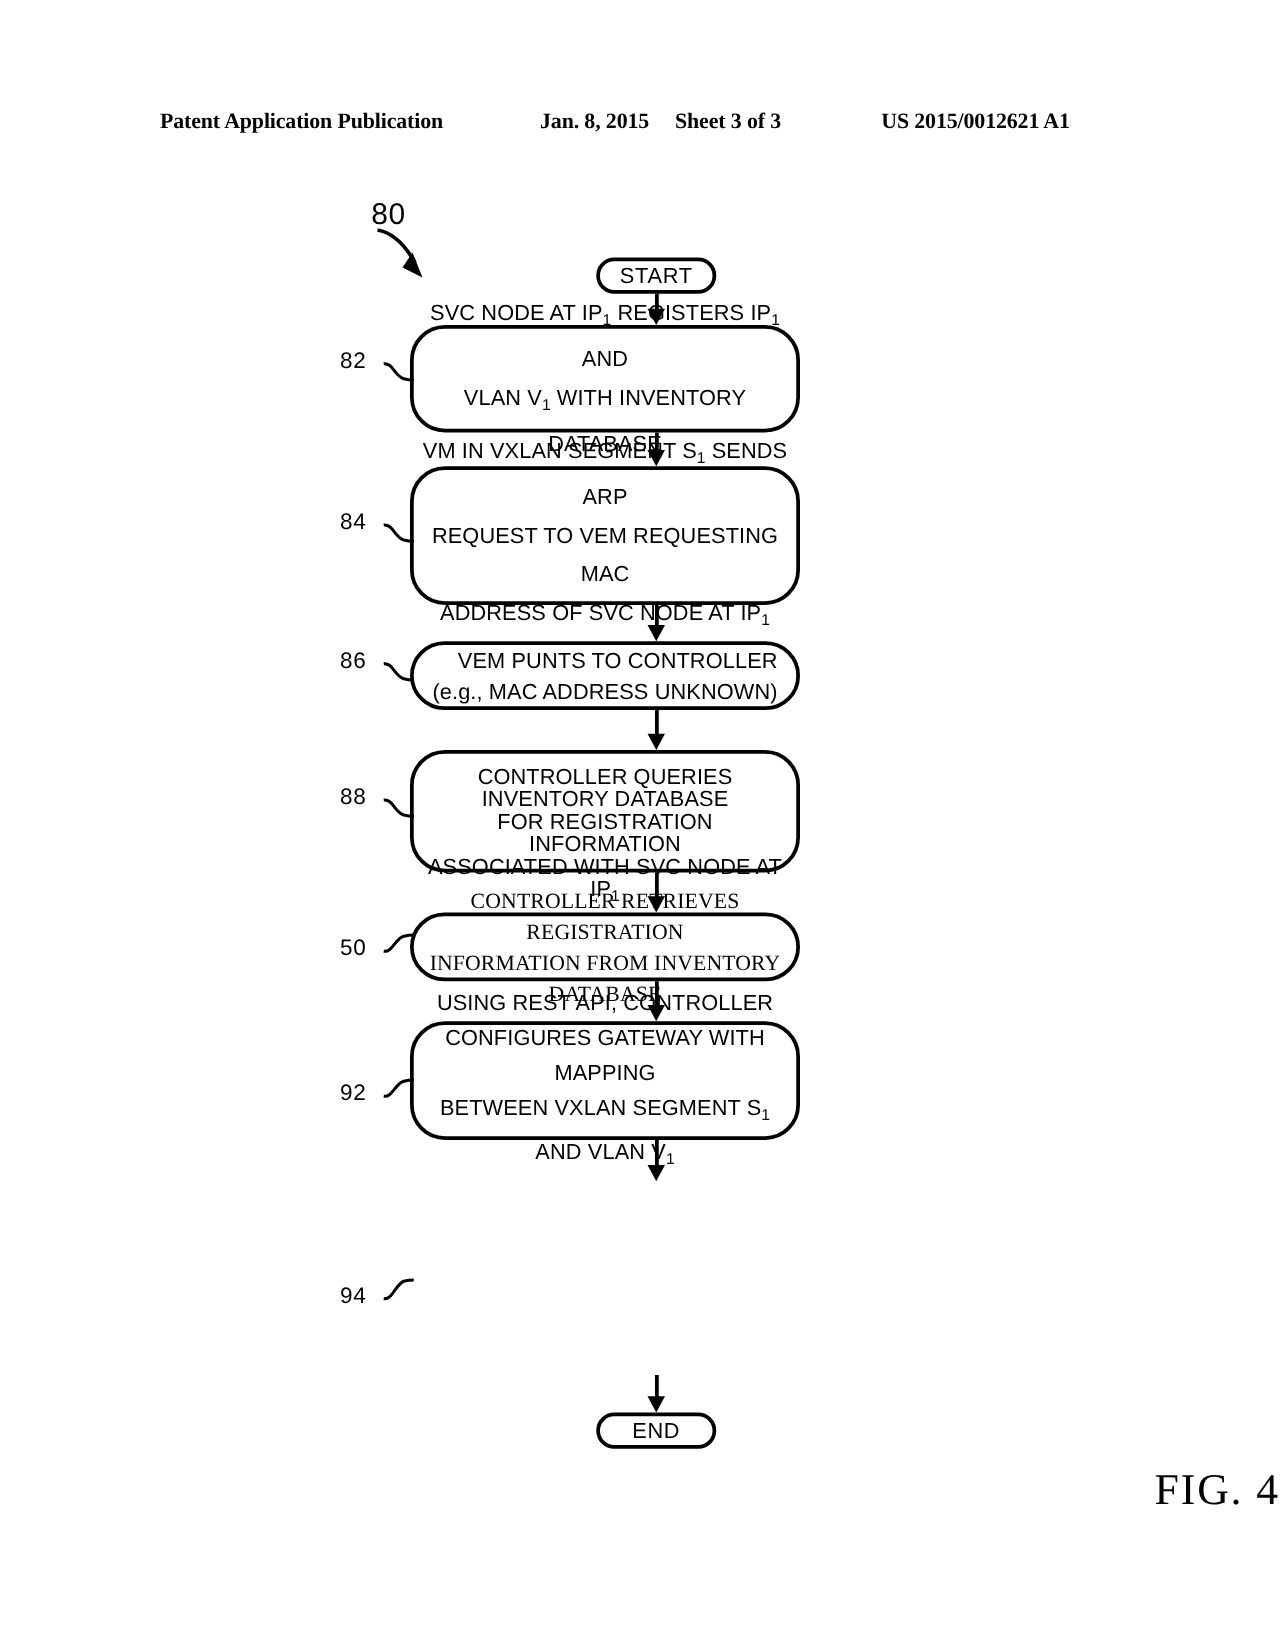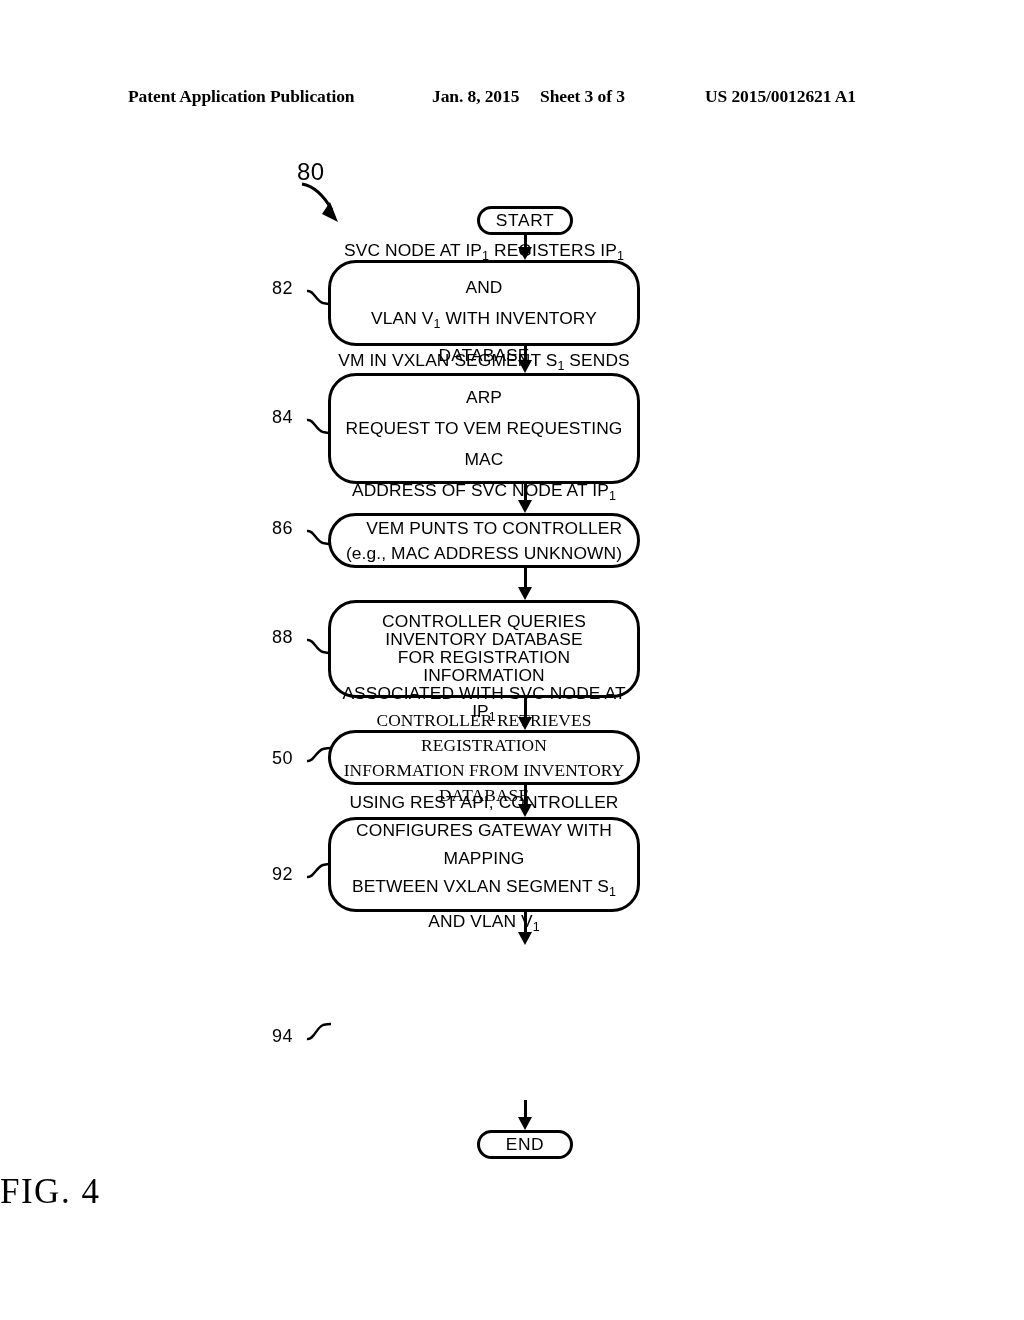--- a/index.html
+++ b/index.html
@@ -136,21 +136,21 @@
     left: 300px;
     top: 180px;
   }
 
   
   #fig-caption {
     position: absolute;
     left: 0;
     top: 1172px;
     width: 1024px;
-    text-align: left;
+    text-align: right;
     font-family: "Liberation Serif", serif;
     font-size: 35px;
     letter-spacing: 1.5px;
   }
 </style>
 </head>
 <body>
 
 <div id="page-header">
   <span class="hdr-pub">Patent Application Publication</span>

